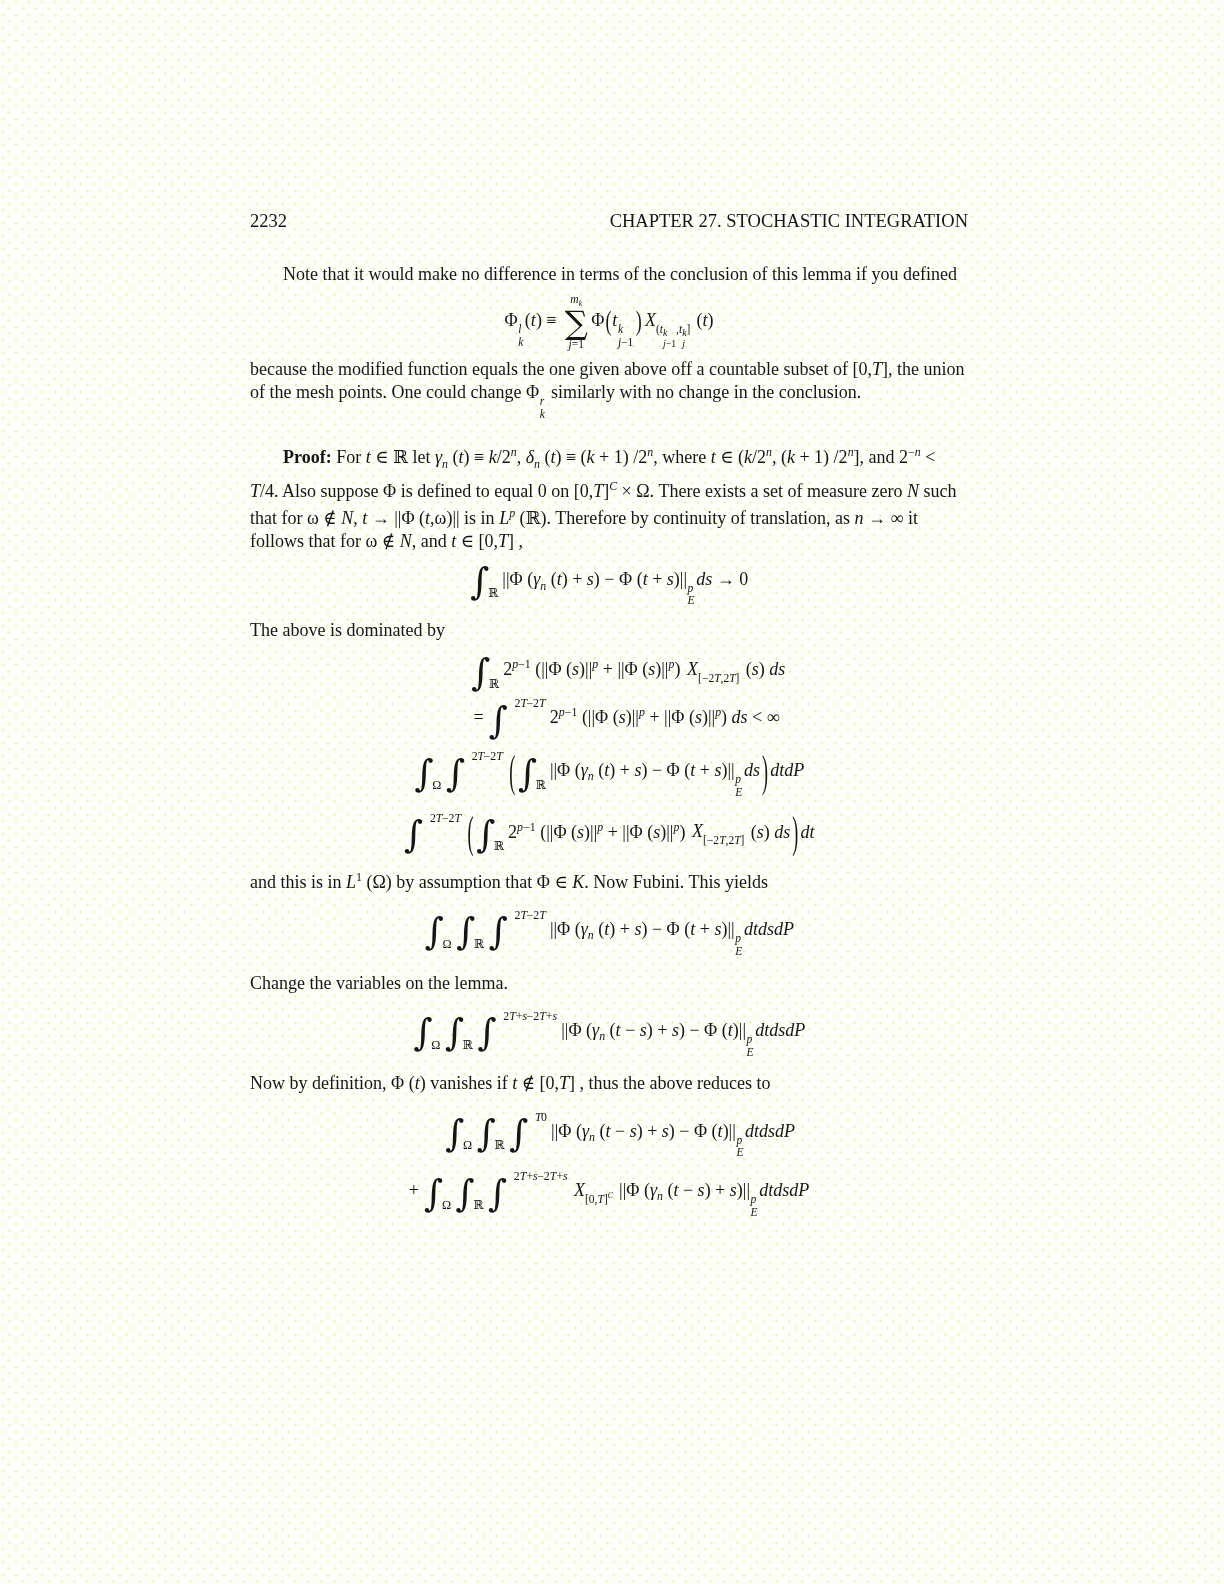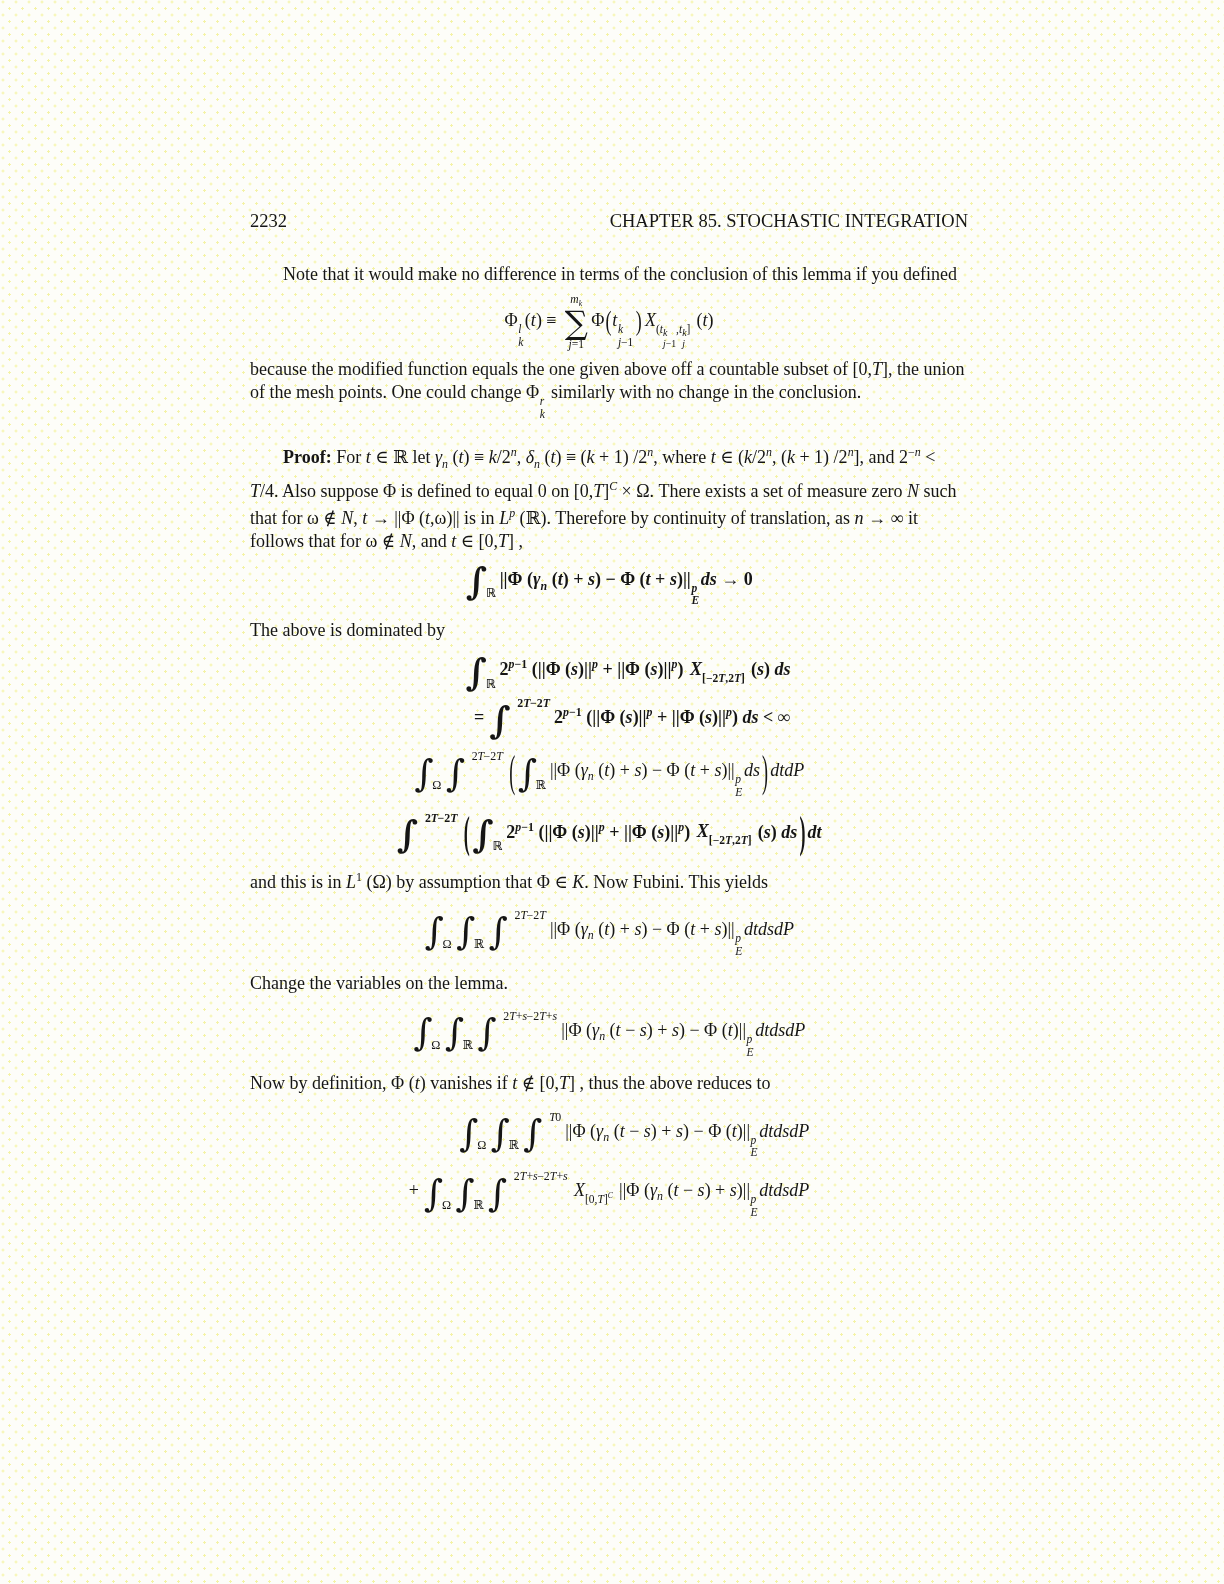--- a/index.html
+++ b/index.html
@@ -20,22 +20,22 @@
 
   .content{position:absolute;left:250px;top:210px;width:718px;font-size:18px;line-height:22.6px;}
 
   .pagehead{display:flex;justify-content:space-between;align-items:baseline;font-size:18.5px;margin-bottom:30px;}
 
   p{margin:0;}
   .indent{text-indent:33px;margin-top:20px;}
 
   
   .eq{text-align:center;line-height:1.35;}
-  .eqinner{display:inline-block;text-align:right;}
-  .m14{margin:14px 0 12px;font-weight:bold;}
+  .eqinner{display:inline-block;text-align:center;}
+  .m14{margin:14px 0 12px;}
   .m18{margin:17px 0 14px;}
   .m10{margin:9px 0 8px;}
   .rowgap{margin-top:12px;}
 
   
   .int{font-family:"DejaVu Serif","Liberation Serif",serif;font-style:normal;
        font-size:2.05em;line-height:0;vertical-align:-0.26em;margin:0 0.01em;}
   
   .ilo{font-size:0.68em;line-height:0;vertical-align:-1.05em;margin:0 0.32em 0 -0.12em;}
   
@@ -70,21 +70,21 @@
   b{font-weight:bold;}
 </style>
 </head>
 <body>
 
 <div class="page">
   <div class="content">
 
     <div class="pagehead">
       <span>2232</span>
-      <span>CHAPTER 85.  STOCHASTIC INTEGRATION</span>
+      <span>CHAPTER 27.  STOCHASTIC INTEGRATION</span>
     </div>
 
     <p class="indent">Note that it would make no difference in terms of the conclusion of this lemma if you defined</p>
 
     <div class="eq m10">Φ<span class="sk">
           <span><i>l</i></span>
           <span><i>k</i></span>
         </span>(<i>t</i>) ≡ <span class="sum">
           <span class="st"><i>m</i><sub><i>k</i></sub></span>
           <span class="ss">∑</span>

